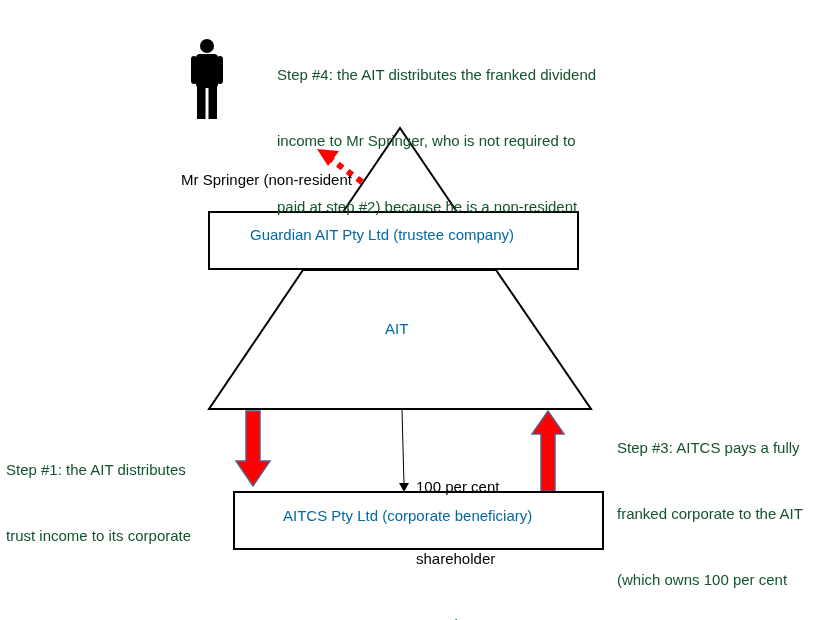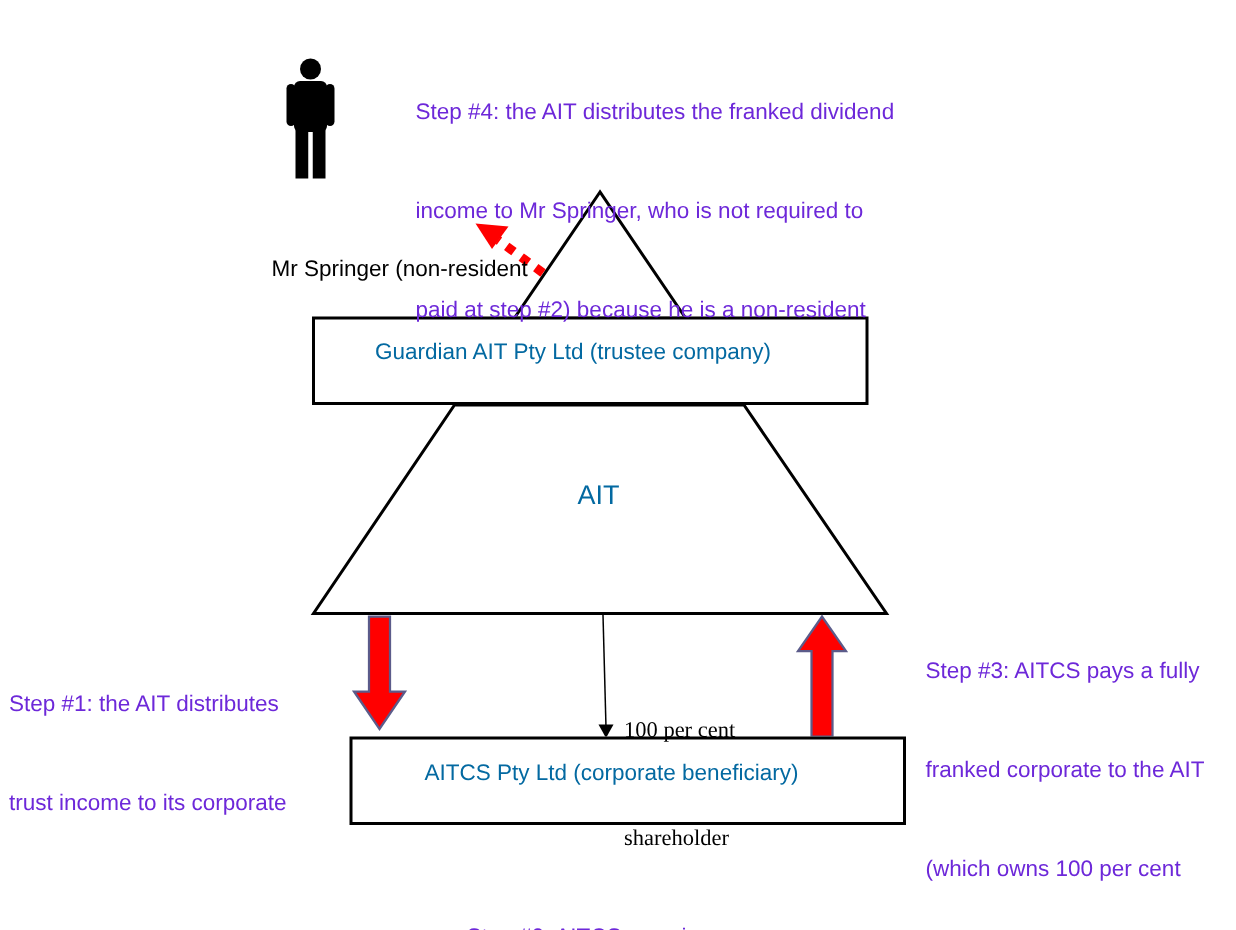--- a/index.html
+++ b/index.html
@@ -1,20 +1,20 @@
 <!DOCTYPE html>
 <html><head>
 <meta charset="utf-8">
 <style>
   html, body { margin: 0; padding: 0; background: #ffffff; }
   body { width: 824px; height: 620px; position: relative; overflow: hidden;
          font-family: "Liberation Sans", "DejaVu Sans", sans-serif; }
   svg.shapes { position: absolute; left: 0; top: 0; }
   .txt { position: absolute; font-size: 15px; line-height: 22px; white-space: pre; }
-  .blue { color: #6d28d9; }
+  .blue { color: #14532d; }
   .black { color: #000000; }
   .box-label { position: absolute; font-size: 15px; color: #0369a1; white-space: nowrap; }
   .box { position: absolute; border: 2px solid #000; background: #fff; box-sizing: border-box; }
 </style>
 </head>
 <body>
 
 <svg class="shapes" width="824" height="620" viewBox="0 0 824 620">
 
   <polygon points="400,128 343,212 457,212" fill="none" stroke="#000" stroke-width="2"></polygon>
@@ -45,41 +45,41 @@
     <rect x="197" y="84" width="8.5" height="35"></rect>
     <rect x="208.5" y="84" width="8.5" height="35"></rect>
     <rect x="191" y="56" width="6" height="28" rx="3"></rect>
     <rect x="217" y="56" width="6" height="28" rx="3"></rect>
   </g>
 </svg>
 
 <div class="box" style="left:208px; top:211px; width:371px; height:59px;"></div>
 <div class="box-label" style="left:250px; top:226px;">Guardian AIT Pty Ltd (trustee company)</div>
 
-<div class="box-label" style="left:385px; top:320px; font-size:18px;">AIT</div>
+<div class="box-label" style="left:385px; top:320px; font-size:15px;">AIT</div>
 
 <div class="box" style="left:233px; top:491px; width:371px; height:59px;"></div>
 <div class="box-label" style="left:283px; top:507px;">AITCS Pty Ltd (corporate beneficiary)</div>
 
 <div class="txt blue" style="left:277px; top:20px;">
   <div>Step #4: the AIT distributes the franked dividend</div>
   <div>income to Mr Springer, who is not required to</div>
   <div>paid at step #2) because he is a non-resident</div>
 </div>
 
 <div class="txt black" style="left:181px; top:125px;">
   <div>Mr Springer (non-resident</div>
 </div>
 
 <div class="txt blue" style="left:6px; top:415px;">
   <div>Step #1: the AIT distributes</div>
   <div>trust income to its corporate</div>
 </div>
 
-<div class="txt black" style="left:416px; top:427px; line-height:24px;font-family:Liberation Serif, serif;">
+<div class="txt black" style="left:416px; top:427px; line-height:24px;">
   <div>100 per cent</div>
   <div>shareholder</div>
 </div>
 
 <div class="txt blue" style="left:617px; top:393px;">
   <div>Step #3: AITCS pays a fully</div>
   <div>franked corporate to the AIT</div>
   <div>(which owns 100 per cent</div>
   
 </div>

